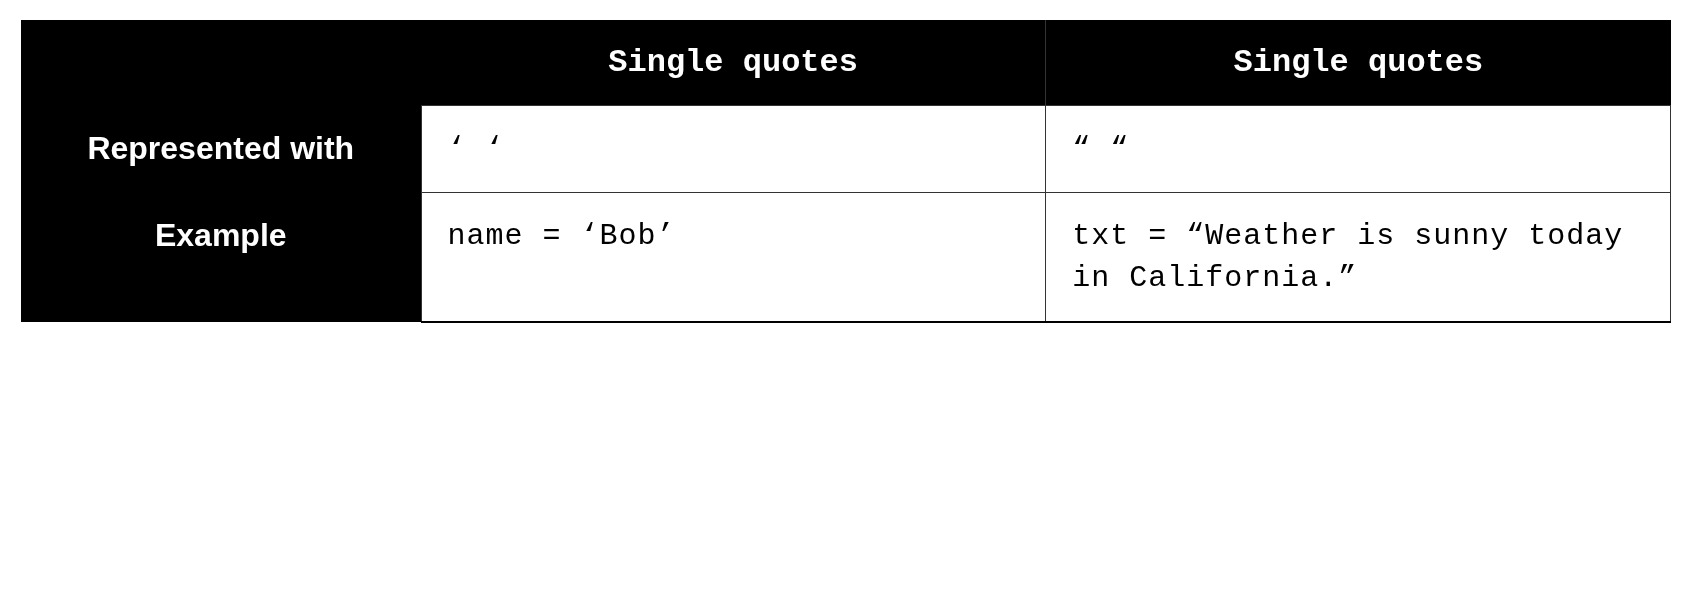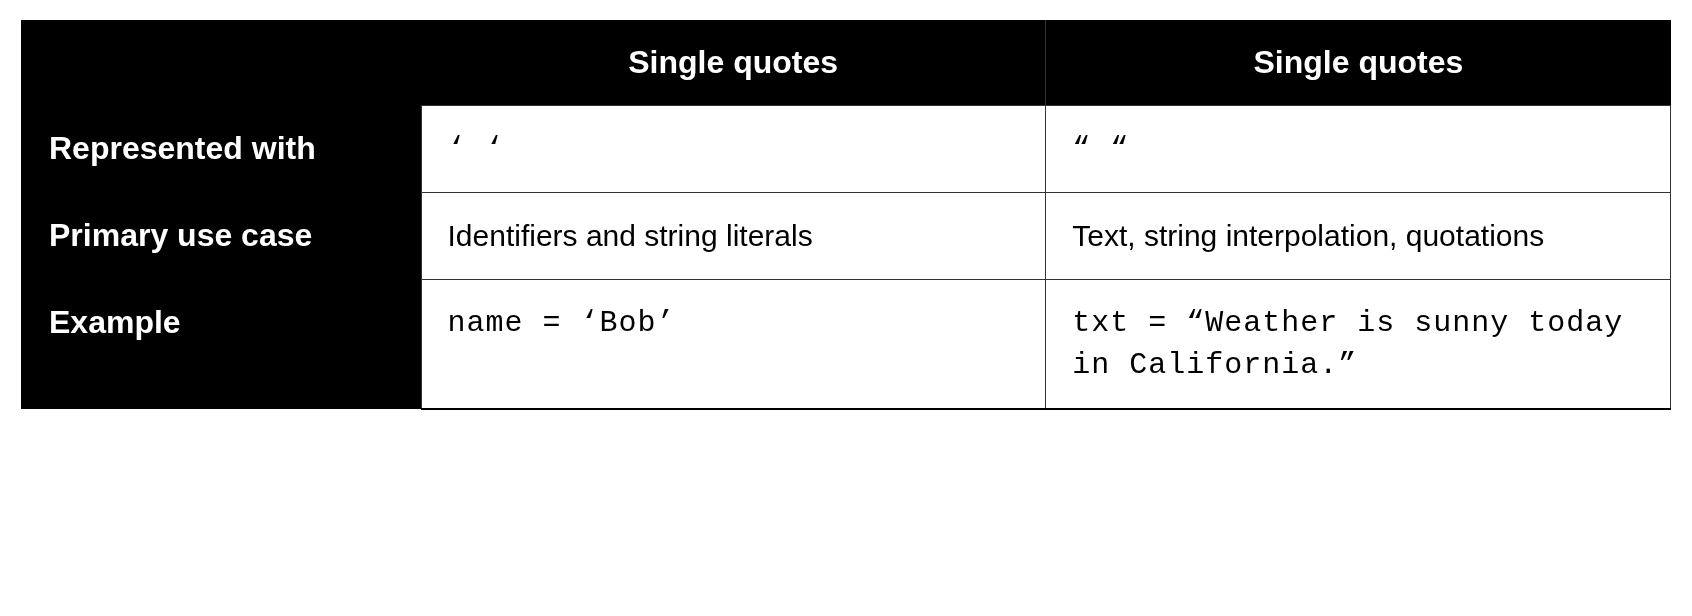--- a/index.html
+++ b/index.html
@@ -36,21 +36,21 @@
     th.corner {
       background: #000;
       border: none;
     }
     th.row-header {
       background: #000;
       color: #fff;
       font-weight: 700;
       font-size: 32px;
       padding: 24px 28px;
-      text-align: left;
+      text-align: center;
       vertical-align: top;
       border: none;
     }
     td {
       background: #fff;
       color: #000;
       font-size: 30px;
       padding: 22px 26px;
       text-align: left;
       vertical-align: top;
@@ -60,20 +60,21 @@
     td.mono {
       font-family: "Courier New", Courier, monospace;
       font-size: 30px;
       letter-spacing: 1px;
     }
     tr.last-row td {
       border-bottom: 2px solid #000;
     }
     tr.header-row th.col-header {
       border-right: 1px solid #333;
+      font-family: Liberation Mono, monospace;
     }
     tr.header-row th.col-header:last-child {
       border-right: none;
     }
   </style>
 </head>
 <body>
 
 <div class="table-wrapper">
   <table>
@@ -88,25 +89,20 @@
         <th class="col-header">Single quotes</th>
         <th class="col-header">Single quotes</th>
       </tr>
     </thead>
     <tbody>
       <tr>
         <th class="row-header">Represented with</th>
         <td class="mono">‘ ‘</td>
         <td class="mono">“ “</td>
       </tr>
-      <tr>
-        <th class="row-header">Primary use case</th>
-        <td>Identifiers and string literals</td>
-        <td>Text, string interpolation, quotations</td>
-      </tr>
       <tr class="last-row">
         <th class="row-header">Example</th>
         <td class="mono">name = ‘Bob’</td>
         <td class="mono">txt = “Weather is sunny today in California.”</td>
       </tr>
     </tbody>
   </table>
 </div>
 
 </body></html>

